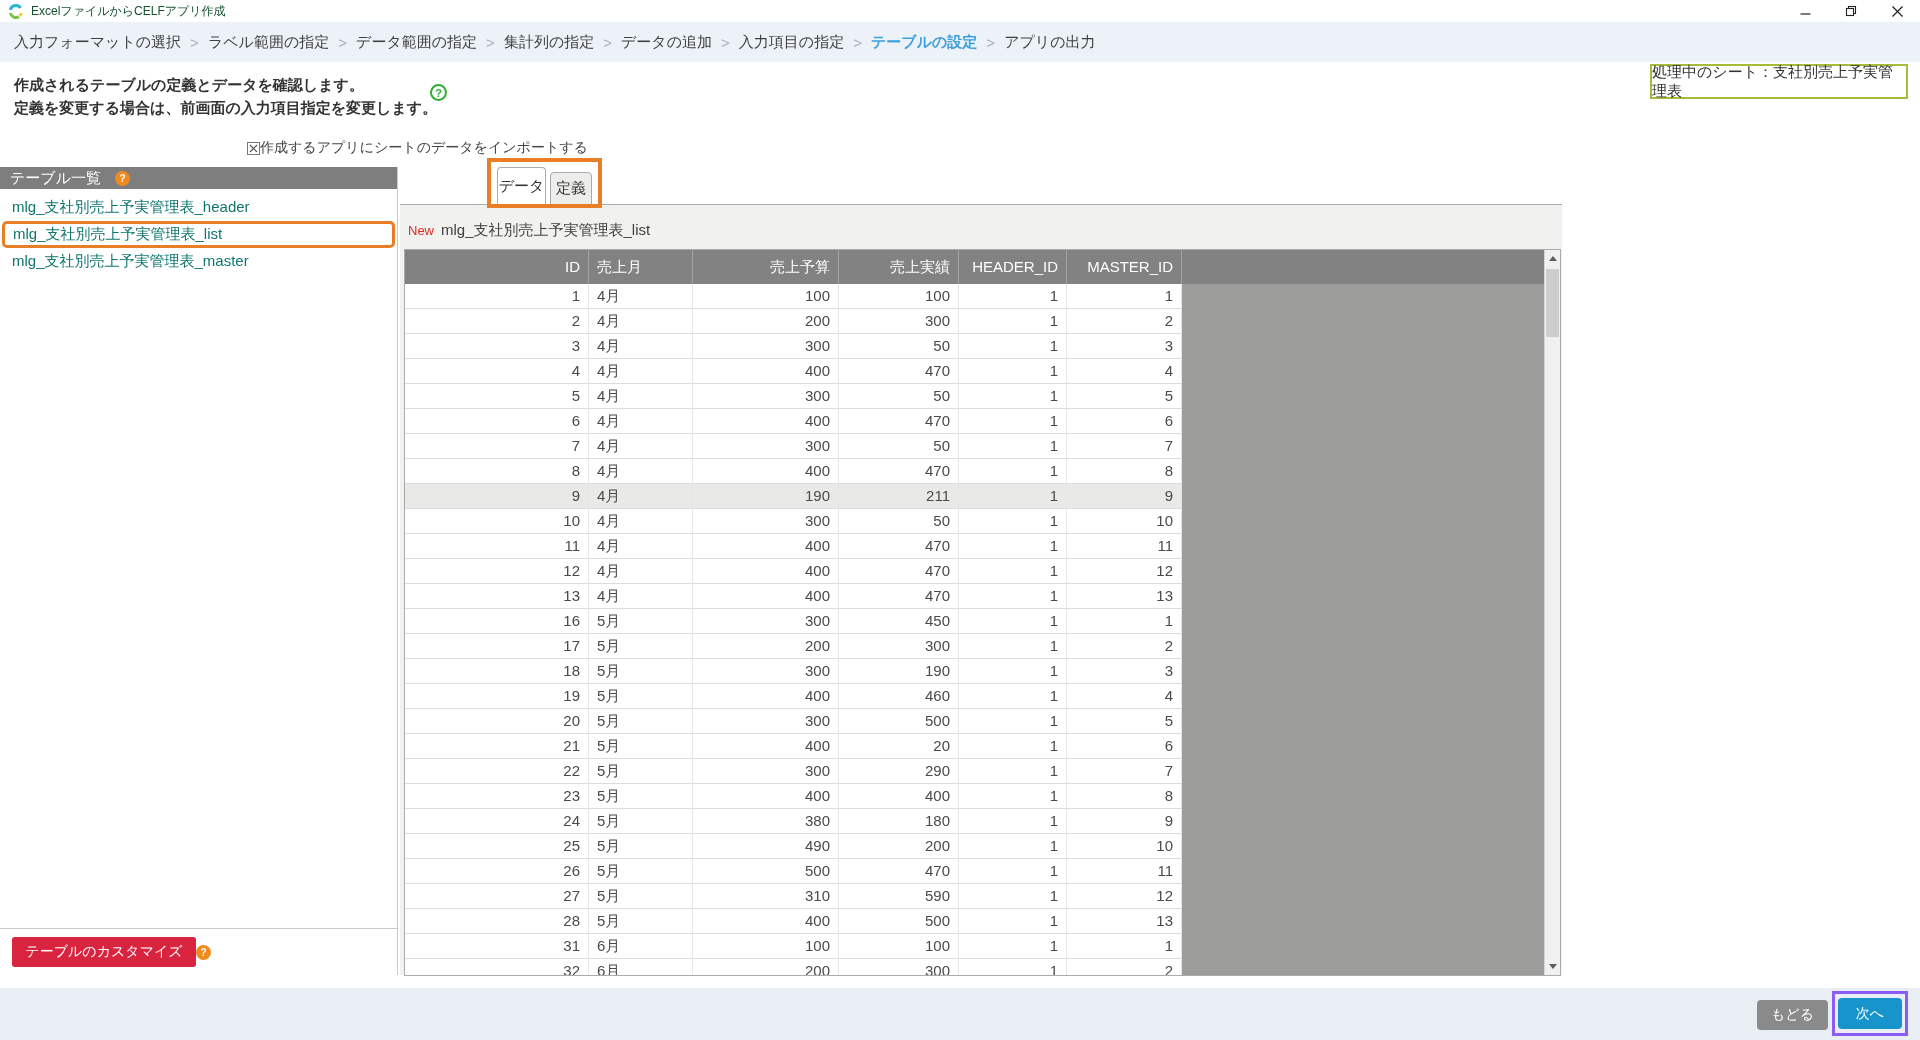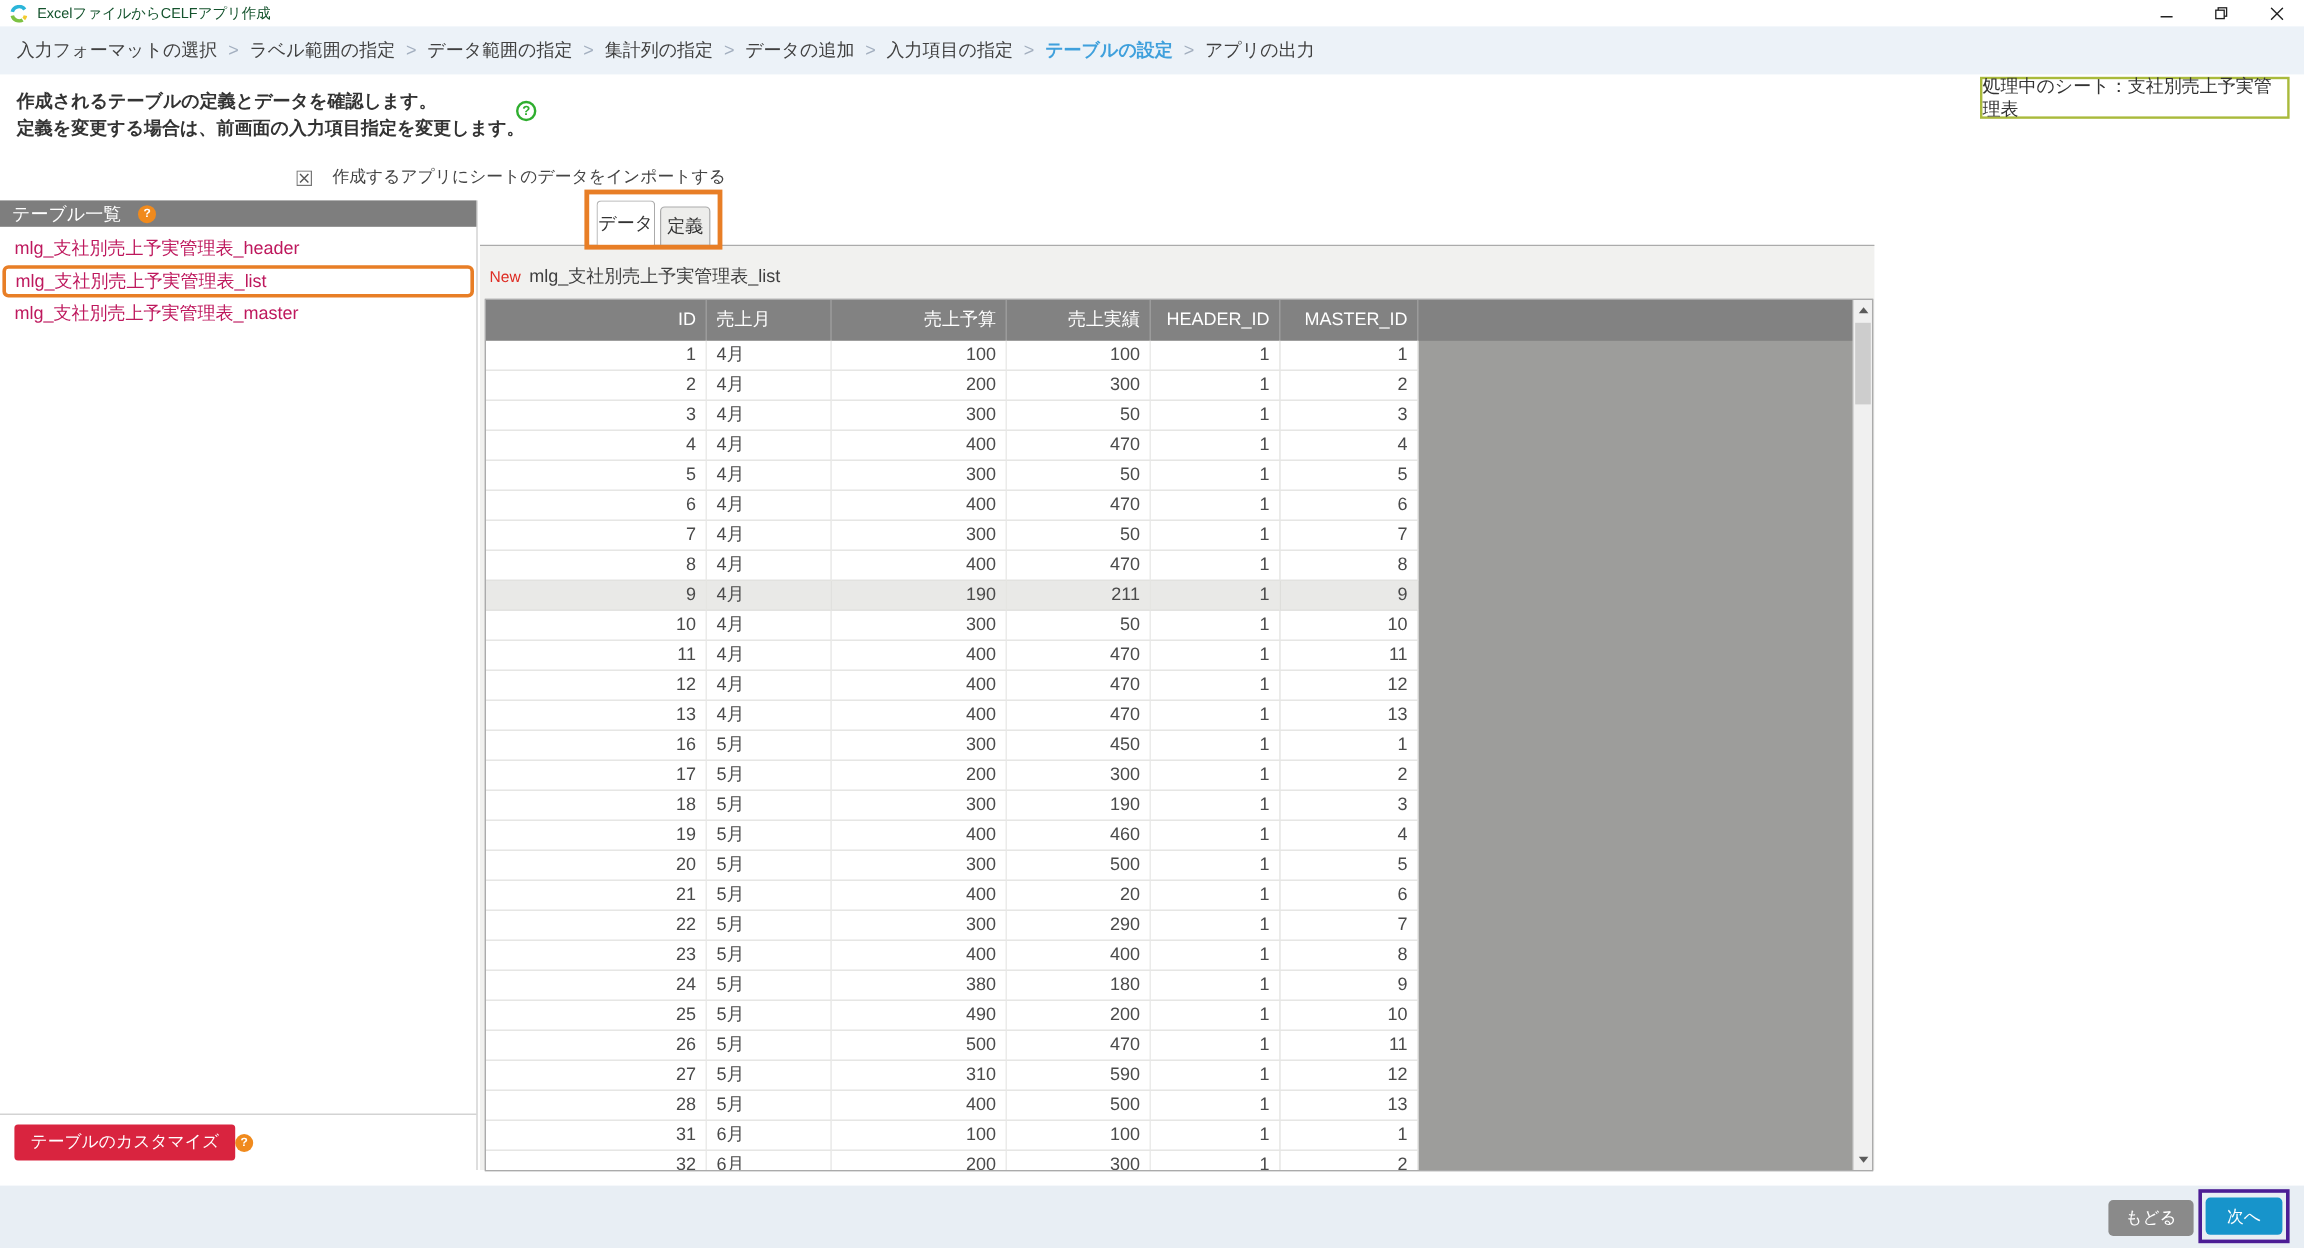--- a/index.html
+++ b/index.html
@@ -22,31 +22,31 @@
 
   
   .instructions{position:absolute;left:14px;top:73px;font-size:15px;font-weight:bold;color:#333;line-height:23px;}
   .help-green{position:absolute;left:430px;top:84px;width:17px;height:17px;border-radius:50%;
               border:2px solid #2FAE2F;background:#fff;color:#2FAE2F;font-size:11px;font-weight:bold;
               display:flex;align-items:center;justify-content:center;box-sizing:border-box;}
   .sheetbox{position:absolute;left:1650px;top:64px;width:258px;height:35px;border:2px solid #A9BA3B;
             box-sizing:border-box;display:flex;align-items:center;justify-content:center;font-size:15px;color:#333;background:#fff;}
 
   
-  .import-check{position:absolute;left:247px;top:139px;display:flex;align-items:center;gap:17px;font-size:14px;color:#444;}
+  .import-check{position:absolute;left:247px;top:139px;display:flex;align-items:center;gap:0;font-size:14px;color:#444;}
 
   
   .sidebar{position:absolute;left:0;top:167px;width:398px;height:808px;background:#fff;
            border-right:1px solid #C9C9C9;box-sizing:border-box;}
   .sidebar-header{height:22px;background:#7E7E7E;color:#fff;display:flex;align-items:center;
                   padding:0 10px;font-size:15px;gap:14px;}
   .help-orange{width:15px;height:15px;border-radius:50%;background:#F08A1D;color:#fff;font-size:10px;font-weight:bold;
                display:inline-flex;align-items:center;justify-content:center;flex:0 0 auto;}
   .side-list{padding-top:5px;}
-  .side-item{font-size:15px;color:#be185d;padding:3px 10px;margin:1px 2px;box-sizing:border-box;}
+  .side-item{font-size:15px;color:#0f766e;padding:3px 10px;margin:1px 2px;box-sizing:border-box;}
   .side-item.selected{border:3px solid #E87E26;border-radius:5px;padding:1px 8px;margin:0 2px;}
   .sidebar-footer{position:absolute;left:0;bottom:0;width:100%;height:47px;border-top:1px solid #C9C9C9;
                   display:flex;align-items:center;box-sizing:border-box;}
   .customize-btn{margin-left:12px;width:184px;height:30px;background:#D9243F;color:#fff;border:none;
                  border-radius:3px;font-size:14px;font-family:inherit;cursor:pointer;}
 
   
   .main-panel{position:absolute;left:400px;top:160px;width:1162px;height:815px;}
   .tab{position:absolute;box-sizing:border-box;border:1px solid #ABABAB;border-radius:4px 4px 0 0;
        font-size:15px;color:#333;display:flex;align-items:center;justify-content:center;cursor:pointer;}
@@ -80,21 +80,21 @@
   .sb-up{top:0;}
   .sb-down{bottom:0;}
   .tri-up{width:0;height:0;border:4px solid transparent;border-bottom:5px solid #5B5B5B;margin-top:-4px;}
   .tri-down{width:0;height:0;border:4px solid transparent;border-top:5px solid #5B5B5B;margin-bottom:-4px;}
   .sb-thumb{position:absolute;left:1px;top:19px;width:13px;height:68px;background:#CDCDCD;cursor:pointer;}
 
   
   .footer{position:absolute;left:0;top:988px;width:1920px;height:52px;background:#E8EEF4;}
   .back-btn{position:absolute;left:1757px;top:12px;width:71px;height:30px;background:#8A8A8A;color:#fff;
             border:none;border-radius:4px;font-size:14px;font-family:inherit;cursor:pointer;}
-  .next-wrap{position:absolute;left:1832px;top:3px;width:76px;height:45px;border:3px solid #4c1d95;
+  .next-wrap{position:absolute;left:1832px;top:3px;width:76px;height:45px;border:3px solid #8b5cf6;
              box-sizing:border-box;display:flex;align-items:center;justify-content:center;background:#E8EEF4;}
   .next-btn{width:64px;height:31px;background:#1794CB;color:#fff;border:none;border-radius:4px;
             font-size:14px;font-family:inherit;cursor:pointer;}
 
   .checkbox-glyph{display:inline-flex;flex:0 0 auto;}
 </style>
 </head>
 <body>
 
 <div class="app">

